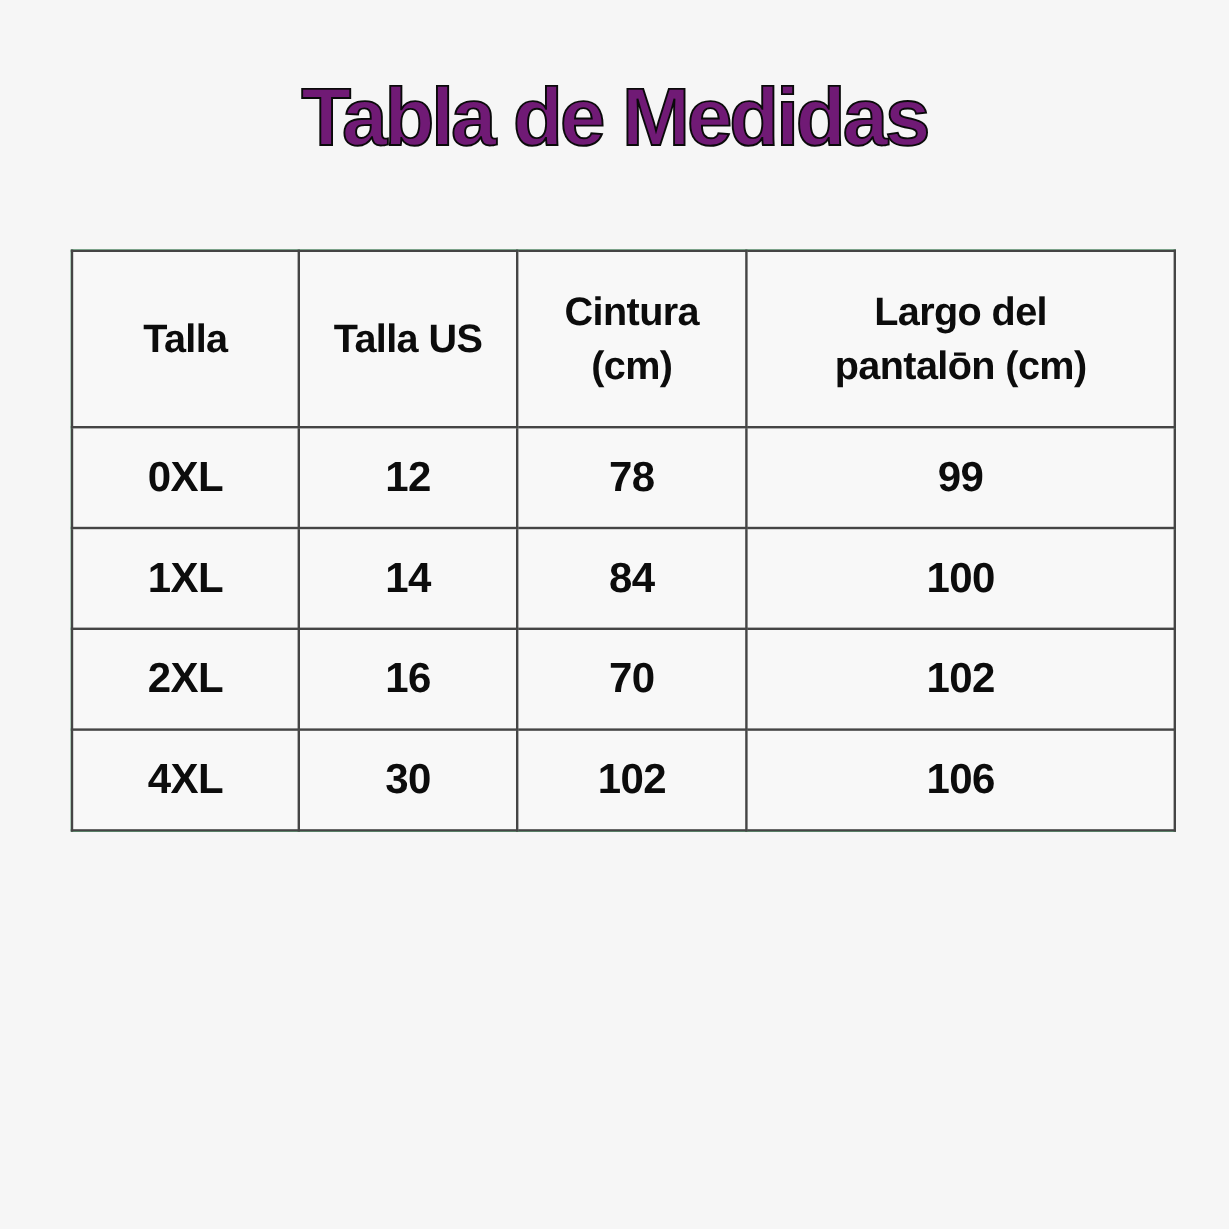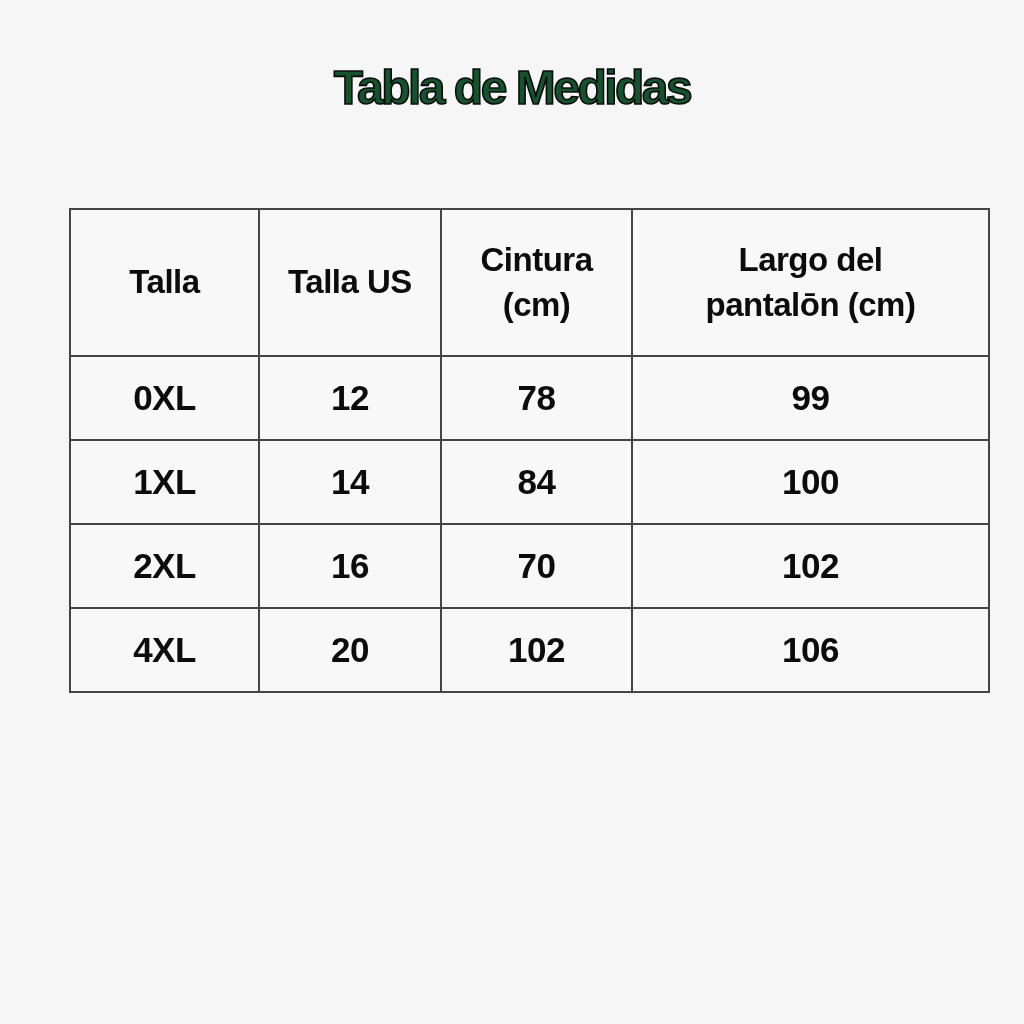--- a/index.html
+++ b/index.html
@@ -18,32 +18,32 @@
     width: 1024px;
     height: 1024px;
   }
 
   .title {
     position: absolute;
     top: 64px;
     left: 0;
     width: 100%;
     text-align: center;
-    font-size: 48px;
+    font-size: 68px;
     font-weight: 700;
     letter-spacing: -2.5px;
-    color: #14532d;
+    color: #701a75;
     -webkit-text-stroke: 1.6px #0a0a0a;
     line-height: 1.0;
     white-space: nowrap;
   }
 
   table.size-table {
     position: absolute;
-    left: 69px;
+    left: 59px;
     top: 208px;
     width: 919px;
     border-collapse: collapse;
     table-layout: fixed;
     background: #22c55e;
   }
 
   .size-table th,
   .size-table td {
     border: 2px solid #454545;
@@ -116,20 +116,20 @@
         <td>100</td>
       </tr>
       <tr>
         <td>2XL</td>
         <td>16</td>
         <td>70</td>
         <td>102</td>
       </tr>
       <tr>
         <td>4XL</td>
-        <td>20</td>
+        <td>30</td>
         <td>102</td>
         <td>106</td>
       </tr>
     </tbody>
   </table>
 
 </div>
 
 </body></html>

